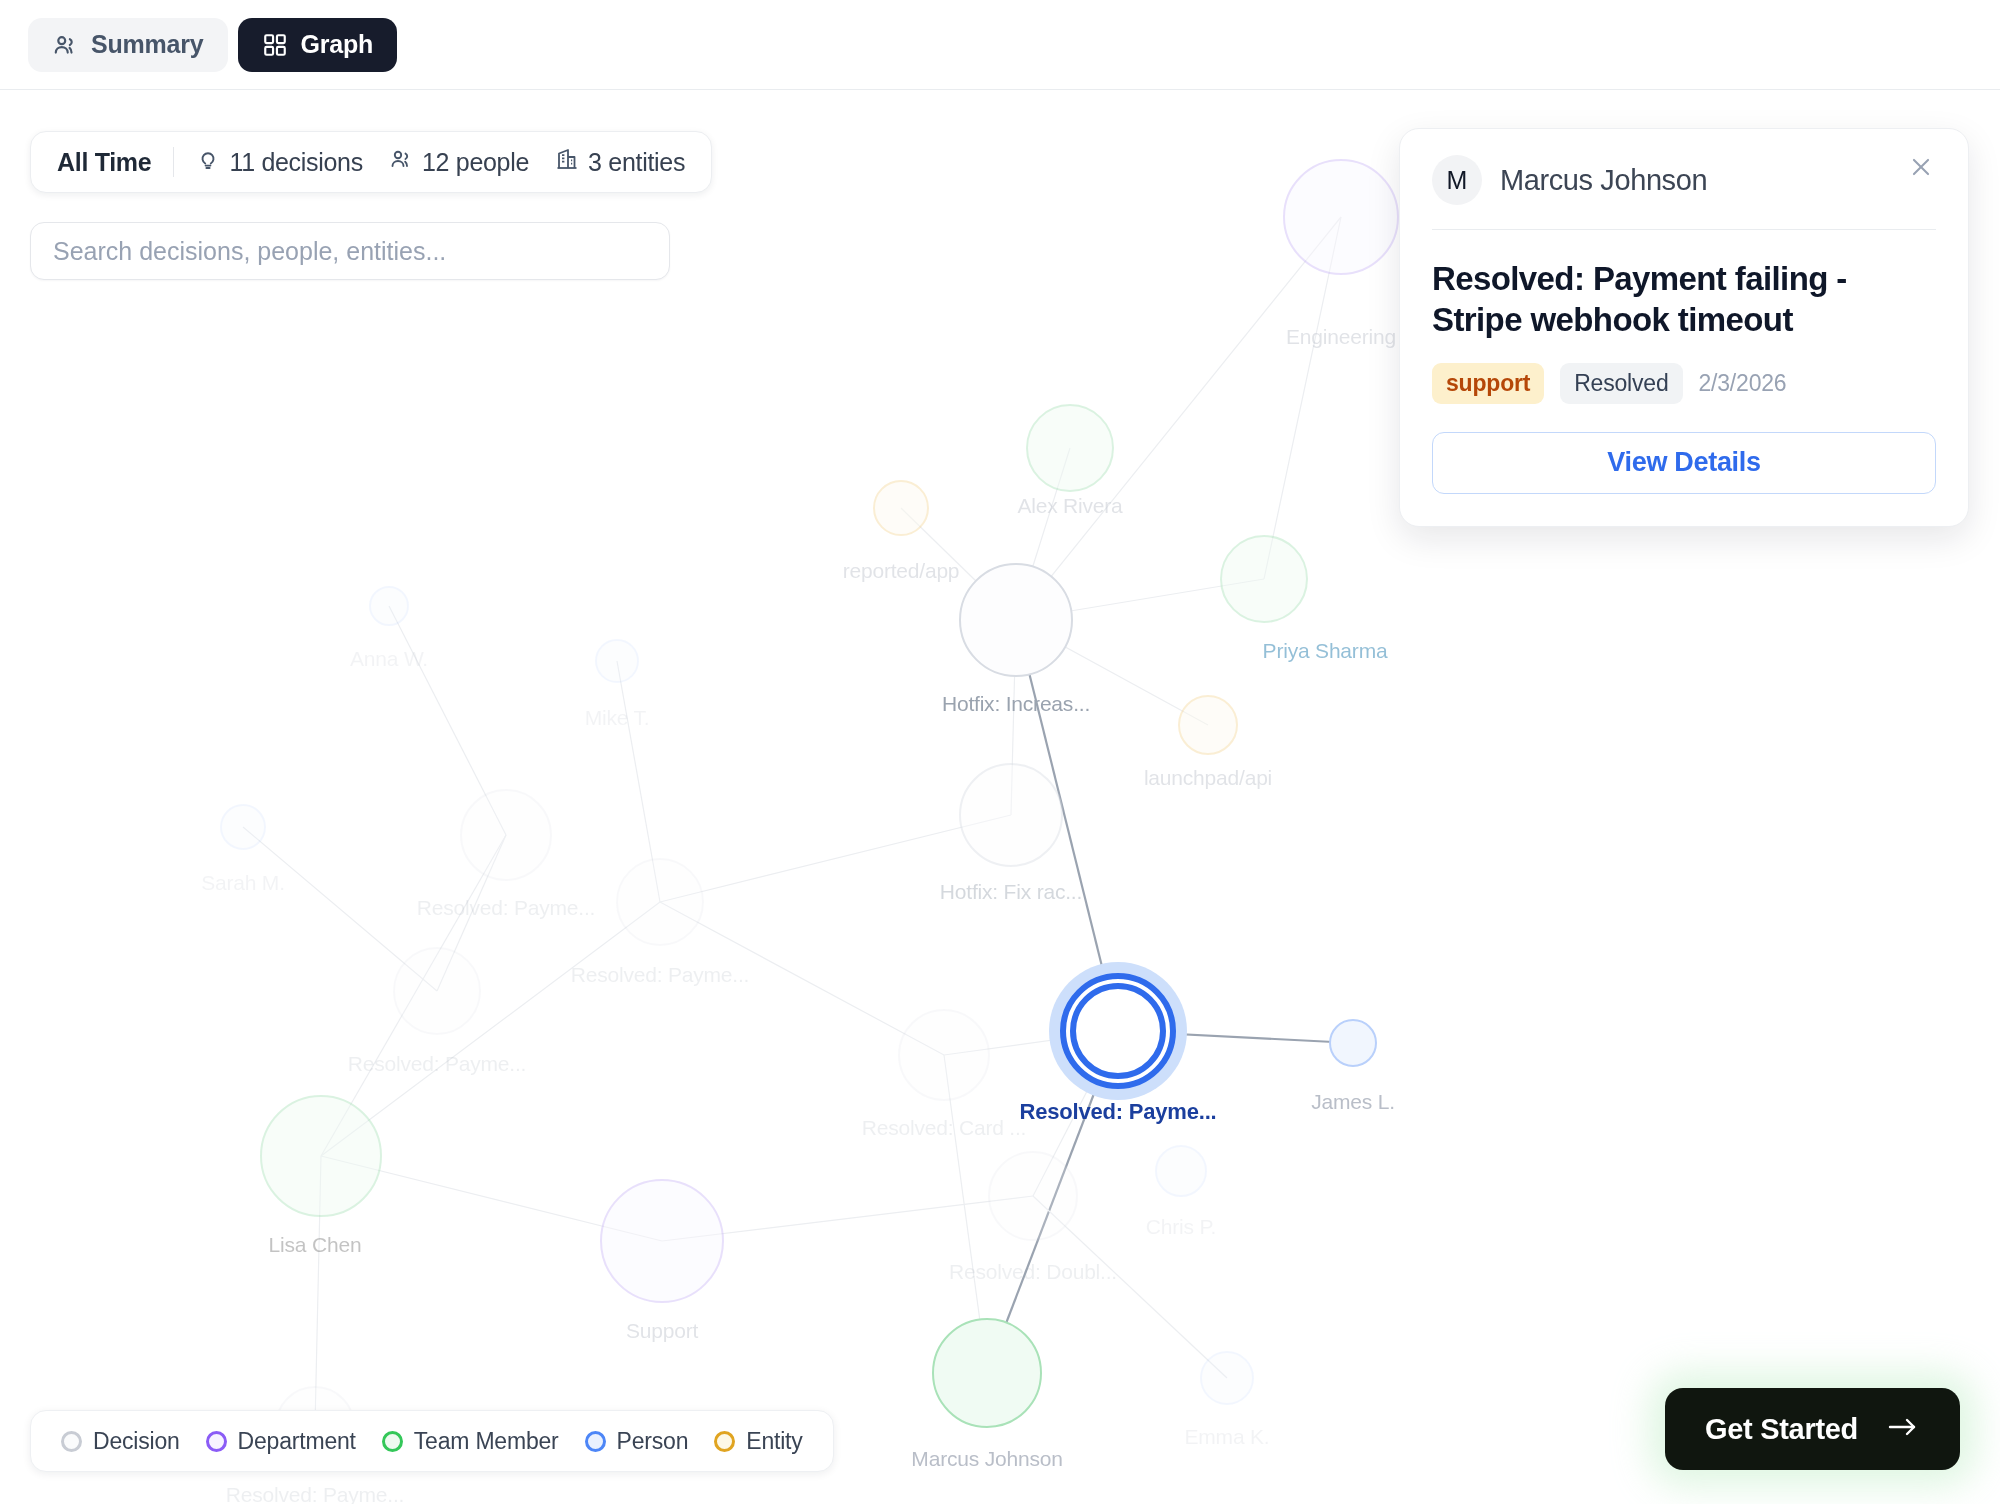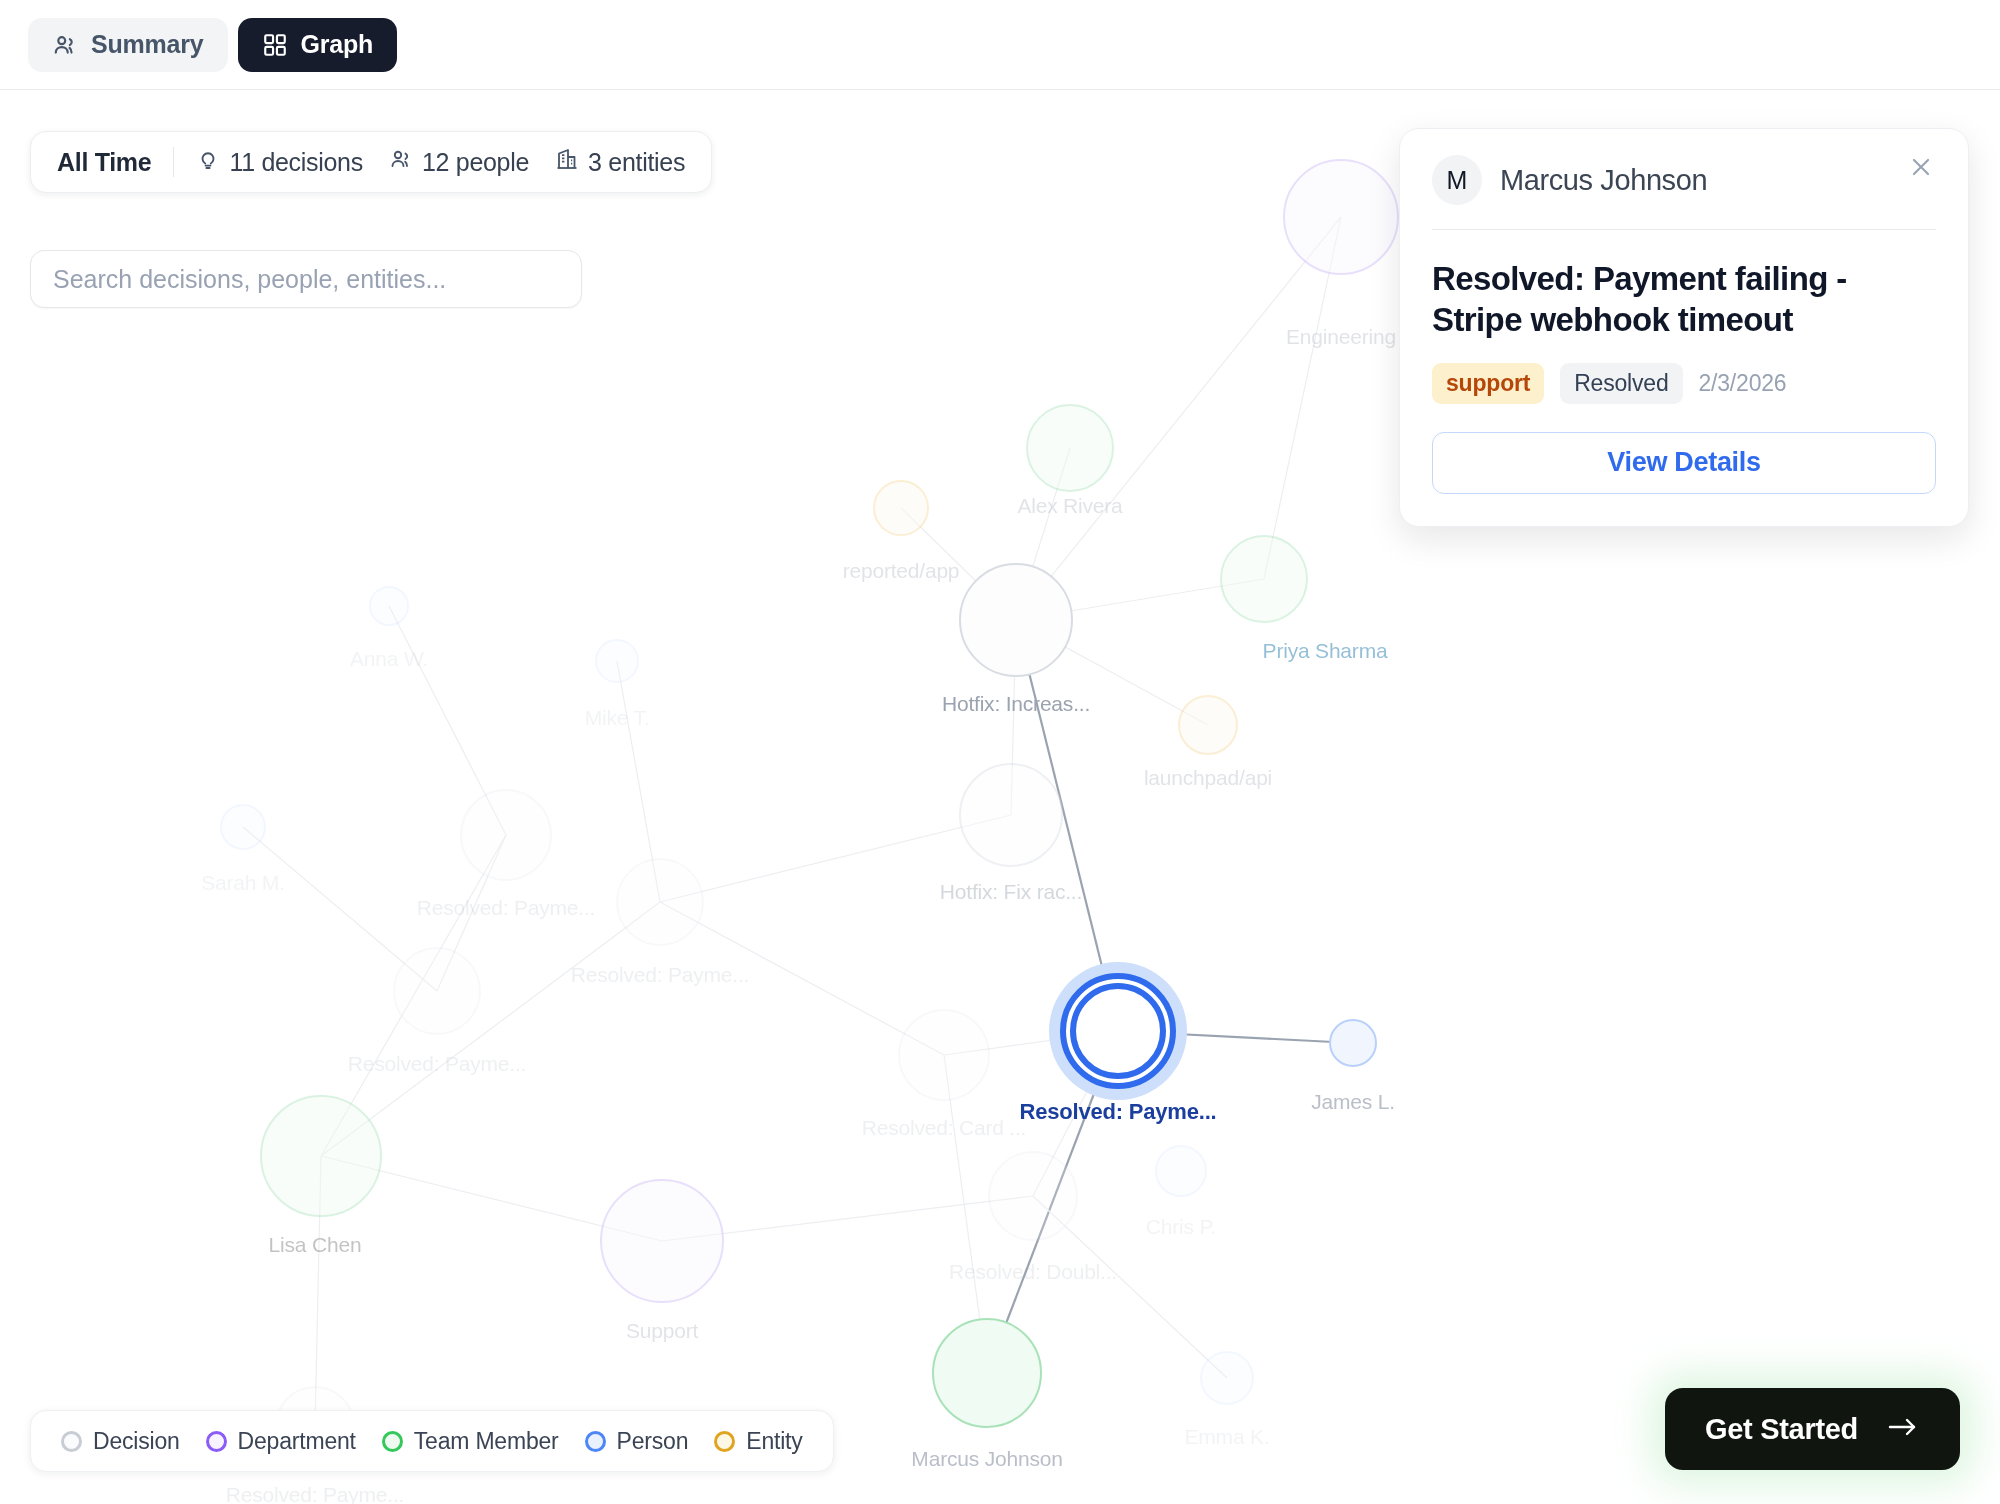--- a/index.html
+++ b/index.html
@@ -37,26 +37,25 @@
     display: flex; align-items: center; padding: 0 26px; gap: 0;
   }
   .statspill .alltime { font-size: 25px; font-weight: 700; color:#1f2937; letter-spacing:-0.3px; }
   .statspill .vsep { width:1px; height:30px; background:#e5e7eb; margin: 0 22px; }
   .stat { display:flex; align-items:center; gap:9px; font-size:25px; color:#374151; margin-right:26px; letter-spacing:-0.3px;text-align:right;}
   .stat:last-child { margin-right:0; }
 
   
   .searchbox {
     position: absolute; left: 30px; top: 222px;
-    width: 552px; height: 58px;
+    width: 640px; height: 58px;
     border: 1px solid #e5e7eb; border-radius: 14px;
     background: #fff; padding: 0 22px; font-size: 25px;
     color:#1f2937; font-family:"Liberation Sans", sans-serif;
     box-shadow: 0 1px 2px rgba(16,24,40,.04);
-    margin-top: 28px;
   }
   .searchbox::placeholder { color:#98a2b3; }
 
   
   #graph { position:absolute; left:0; top:90px; width:2000px; height:1414px; }
   .gnode { position:absolute; border-radius:50%; }
   .glabel {
     position:absolute; font-size:21px; white-space:nowrap;
     transform: translateX(-50%); letter-spacing:-0.2px;
   }

